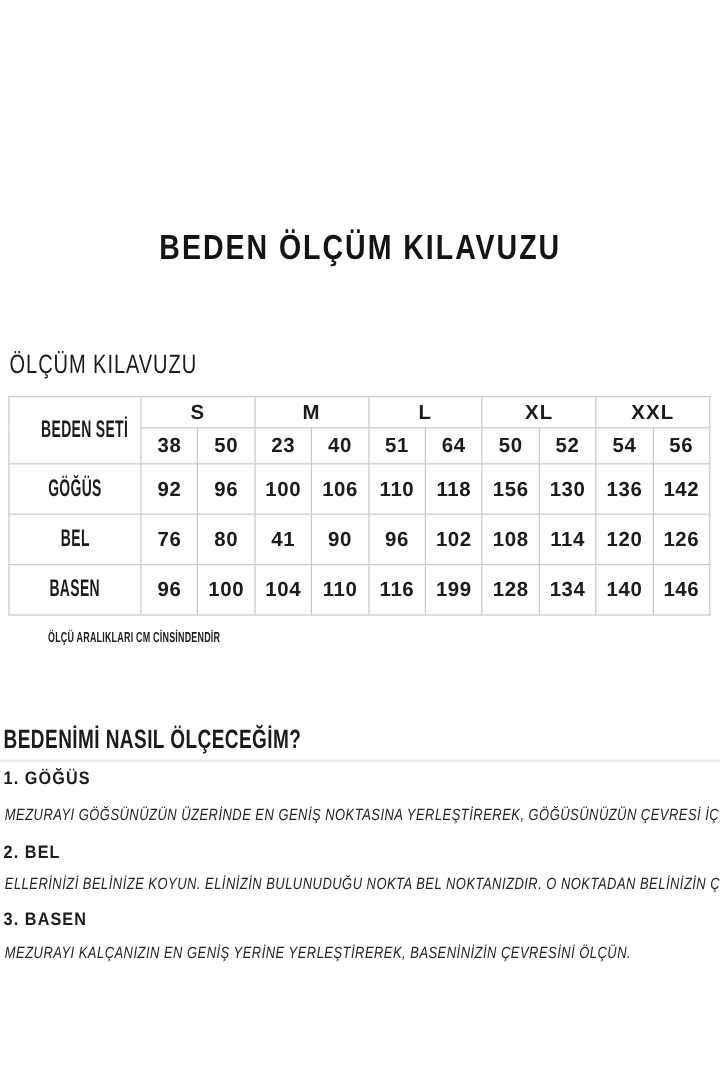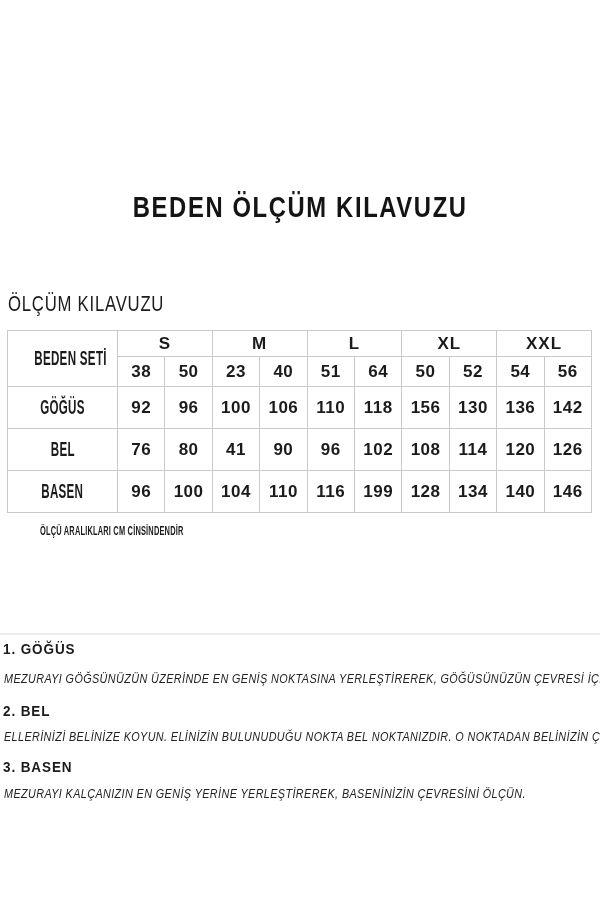--- a/index.html
+++ b/index.html
@@ -143,20 +143,23 @@
       <td>140</td>
       <td>146</td>
     </tr>
   </tbody>
     </table>
 
   <div class="note">
     <span class="cond t-note">ÖLÇÜ ARALIKLARI CM CİNSİNDENDİR</span>
   </div>
 
+  <div class="sec2">
+    <span class="cond t-h2">BEDENİMİ NASIL ÖLÇECEĞİM?</span>
+  </div>
   <div class="rule"></div>
 
   <div class="step-title st1">
     <span class="cond t-step">1. GÖĞÜS</span>
   </div>
   <div class="step-body sb1">
     <span class="cond t-body">MEZURAYI GÖĞSÜNÜZÜN ÜZERİNDE EN GENİŞ NOKTASINA YERLEŞTİREREK, GÖĞÜSÜNÜZÜN ÇEVRESİ İÇİN ÖLÇÜM YAPIN.</span>
   </div>
 
   <div class="step-title st2">

